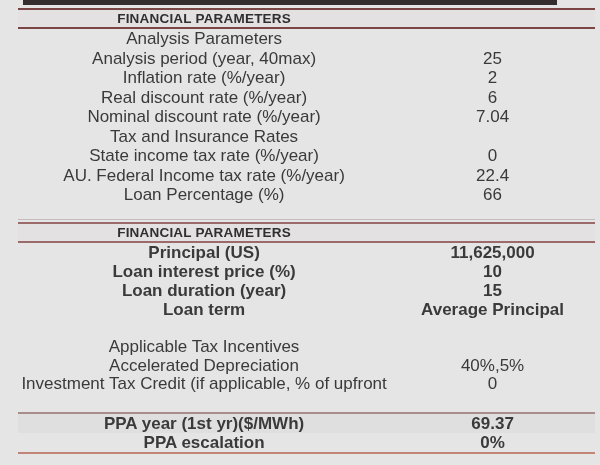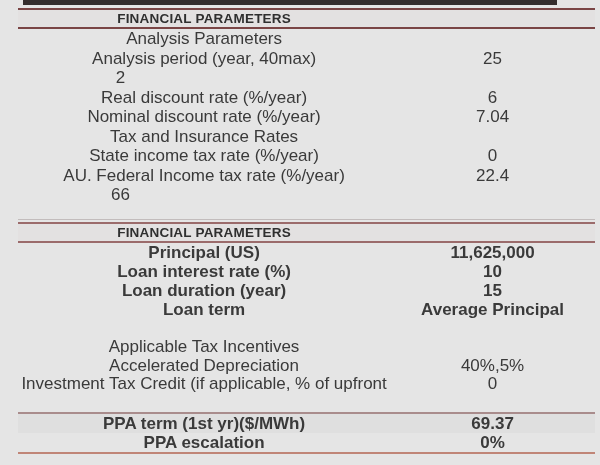--- a/index.html
+++ b/index.html
@@ -104,20 +104,21 @@
 
     <div class="row r1">
       <div class="lbl">Analysis Parameters</div>
       <div class="val"></div>
     </div>
     <div class="row r1">
       <div class="lbl">Analysis period (year, 40max)</div>
       <div class="val">25</div>
     </div>
     <div class="row r1">
+      <div class="lbl">Inflation rate (%/year)</div>
       <div class="val">2</div>
     </div>
     <div class="row r1">
       <div class="lbl">Real discount rate (%/year)</div>
       <div class="val">6</div>
     </div>
     <div class="row r1">
       <div class="lbl">Nominal discount rate (%/year)</div>
       <div class="val">7.04</div>
     </div>
@@ -127,36 +128,37 @@
     </div>
     <div class="row r1">
       <div class="lbl">State income tax rate (%/year)</div>
       <div class="val">0</div>
     </div>
     <div class="row r1">
       <div class="lbl">AU. Federal Income tax rate (%/year)</div>
       <div class="val">22.4</div>
     </div>
     <div class="row r1">
+      <div class="lbl">Loan Percentage (%)</div>
       <div class="val">66</div>
     </div>
 
     <div class="gap-a"></div>
 
     <div class="pre-line"></div>
     <div class="hbar light">
       <div class="hcell">FINANCIAL PARAMETERS</div>
     </div>
 
     <div class="row r2">
       <div class="lbl">Principal (US)</div>
       <div class="val">11,625,000</div>
     </div>
     <div class="row r2">
-      <div class="lbl">Loan interest rate (%)</div>
+      <div class="lbl">Loan interest price (%)</div>
       <div class="val">10</div>
     </div>
     <div class="row r2">
       <div class="lbl">Loan duration (year)</div>
       <div class="val">15</div>
     </div>
     <div class="row r2">
       <div class="lbl">Loan term</div>
       <div class="val">Average Principal</div>
     </div>
@@ -173,21 +175,21 @@
     </div>
     <div class="row r3">
       <div class="lbl">Investment Tax Credit (if applicable, % of upfront</div>
       <div class="val">0</div>
     </div>
 
     <div class="gap-b"></div>
 
     <div class="divider"></div>
     <div class="row r2 highlight">
-      <div class="lbl">PPA term (1st yr)($/MWh)</div>
+      <div class="lbl">PPA year (1st yr)($/MWh)</div>
       <div class="val">69.37</div>
     </div>
     <div class="row r2">
       <div class="lbl">PPA escalation</div>
       <div class="val">0%</div>
     </div>
     <div class="bottom-line"></div>
 
   </div>
 </div>

